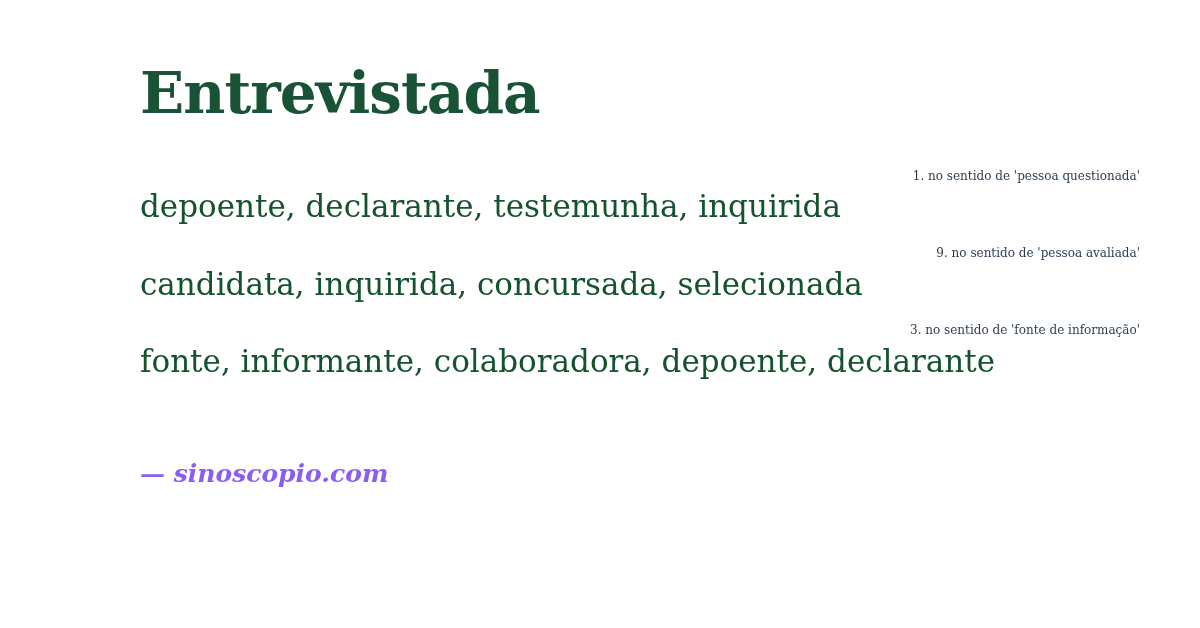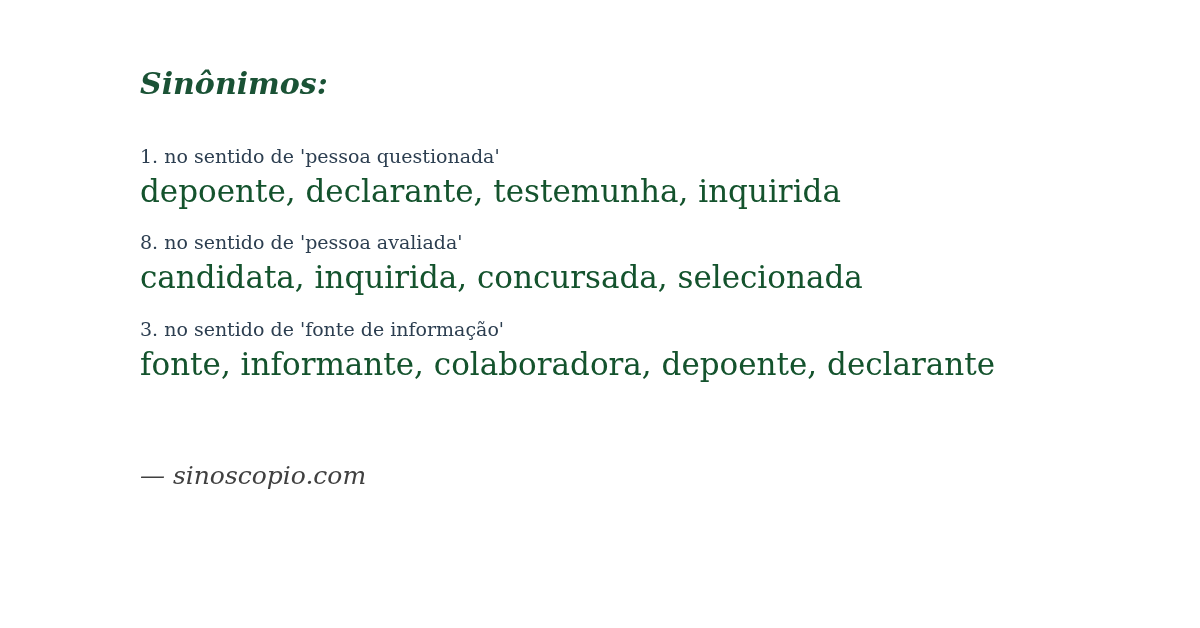--- a/index.html
+++ b/index.html
@@ -40,53 +40,55 @@
   .sense-group {
     margin: 0;
   }
   .sense-group.first {
     margin-top: 42px;
   }
   .sense-group + .sense-group {
     margin-top: 20px;
   }
   .sense-label {
-    font-size: 19px;
+    font-size: 12px;
     line-height: 1.3;
     color: #2c3e50;
+    text-align: right;
   }
   .synonym-list {
     margin-top: 3px;
     font-size: 31px;
     line-height: 1.25;
     color: #14532d;
   }
   .attribution {
     margin-top: 78px;
     font-style: italic;
     font-size: 25px;
     line-height: 1.2;
-    color: #404040;
+    color: #8b5cf6;
+    font-weight: bold;
   }
 </style>
 </head>
 <body>
 
 <main class="card">
 
+  <h1 class="title">Entrevistada</h1>
 
-  <h2 class="subtitle">Sinônimos:</h2>
 
   <section class="sense-group first">
     <div class="sense-label">1. no sentido de 'pessoa questionada'</div>
     <div class="synonym-list">depoente, declarante, testemunha, inquirida</div>
   </section>
 
   <section class="sense-group">
-    <div class="sense-label">8. no sentido de 'pessoa avaliada'</div>
+    <div class="sense-label">9. no sentido de 'pessoa avaliada'</div>
     <div class="synonym-list">candidata, inquirida, concursada, selecionada</div>
   </section>
 
   <section class="sense-group">
     <div class="sense-label">3. no sentido de 'fonte de informação'</div>
     <div class="synonym-list">fonte, informante, colaboradora, depoente, declarante</div>
   </section>
 
   <footer>
     <div class="attribution">— sinoscopio.com</div>

